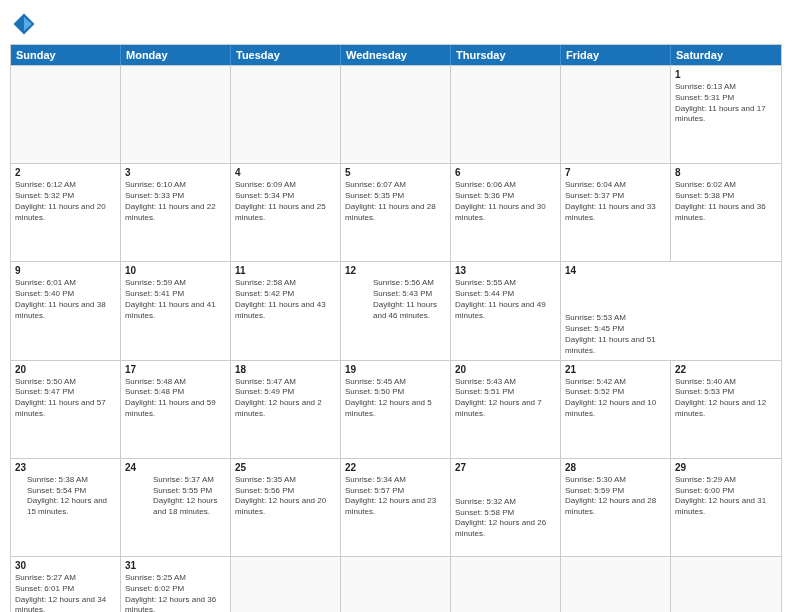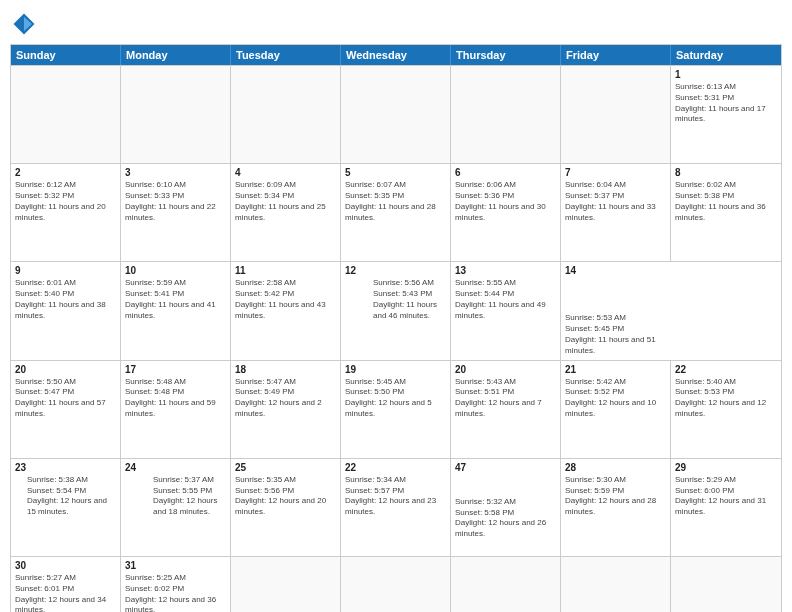--- a/index.html
+++ b/index.html
@@ -295,21 +295,21 @@
 Sunset: 5:56 PM
 Daylight: 12 hours and 20 minutes.</div>
           </div>
           <div class="cal-cell">
             <div class="day-num">22</div>
             <div class="day-info" style="white-space: pre-line;">Sunrise: 5:34 AM
 Sunset: 5:57 PM
 Daylight: 12 hours and 23 minutes.</div>
           </div>
           <div class="cal-cell">
-            <div class="day-num">47</div>
+            <div class="day-num">27</div>
             <div class="day-info" style="white-space: pre-line; margin-top: 24px;">Sunrise: 5:32 AM
 Sunset: 5:58 PM
 Daylight: 12 hours and 26 minutes.</div>
           </div>
           <div class="cal-cell">
             <div class="day-num">28</div>
             <div class="day-info" style="white-space: pre-line;">Sunrise: 5:30 AM
 Sunset: 5:59 PM
 Daylight: 12 hours and 28 minutes.</div>
           </div>

